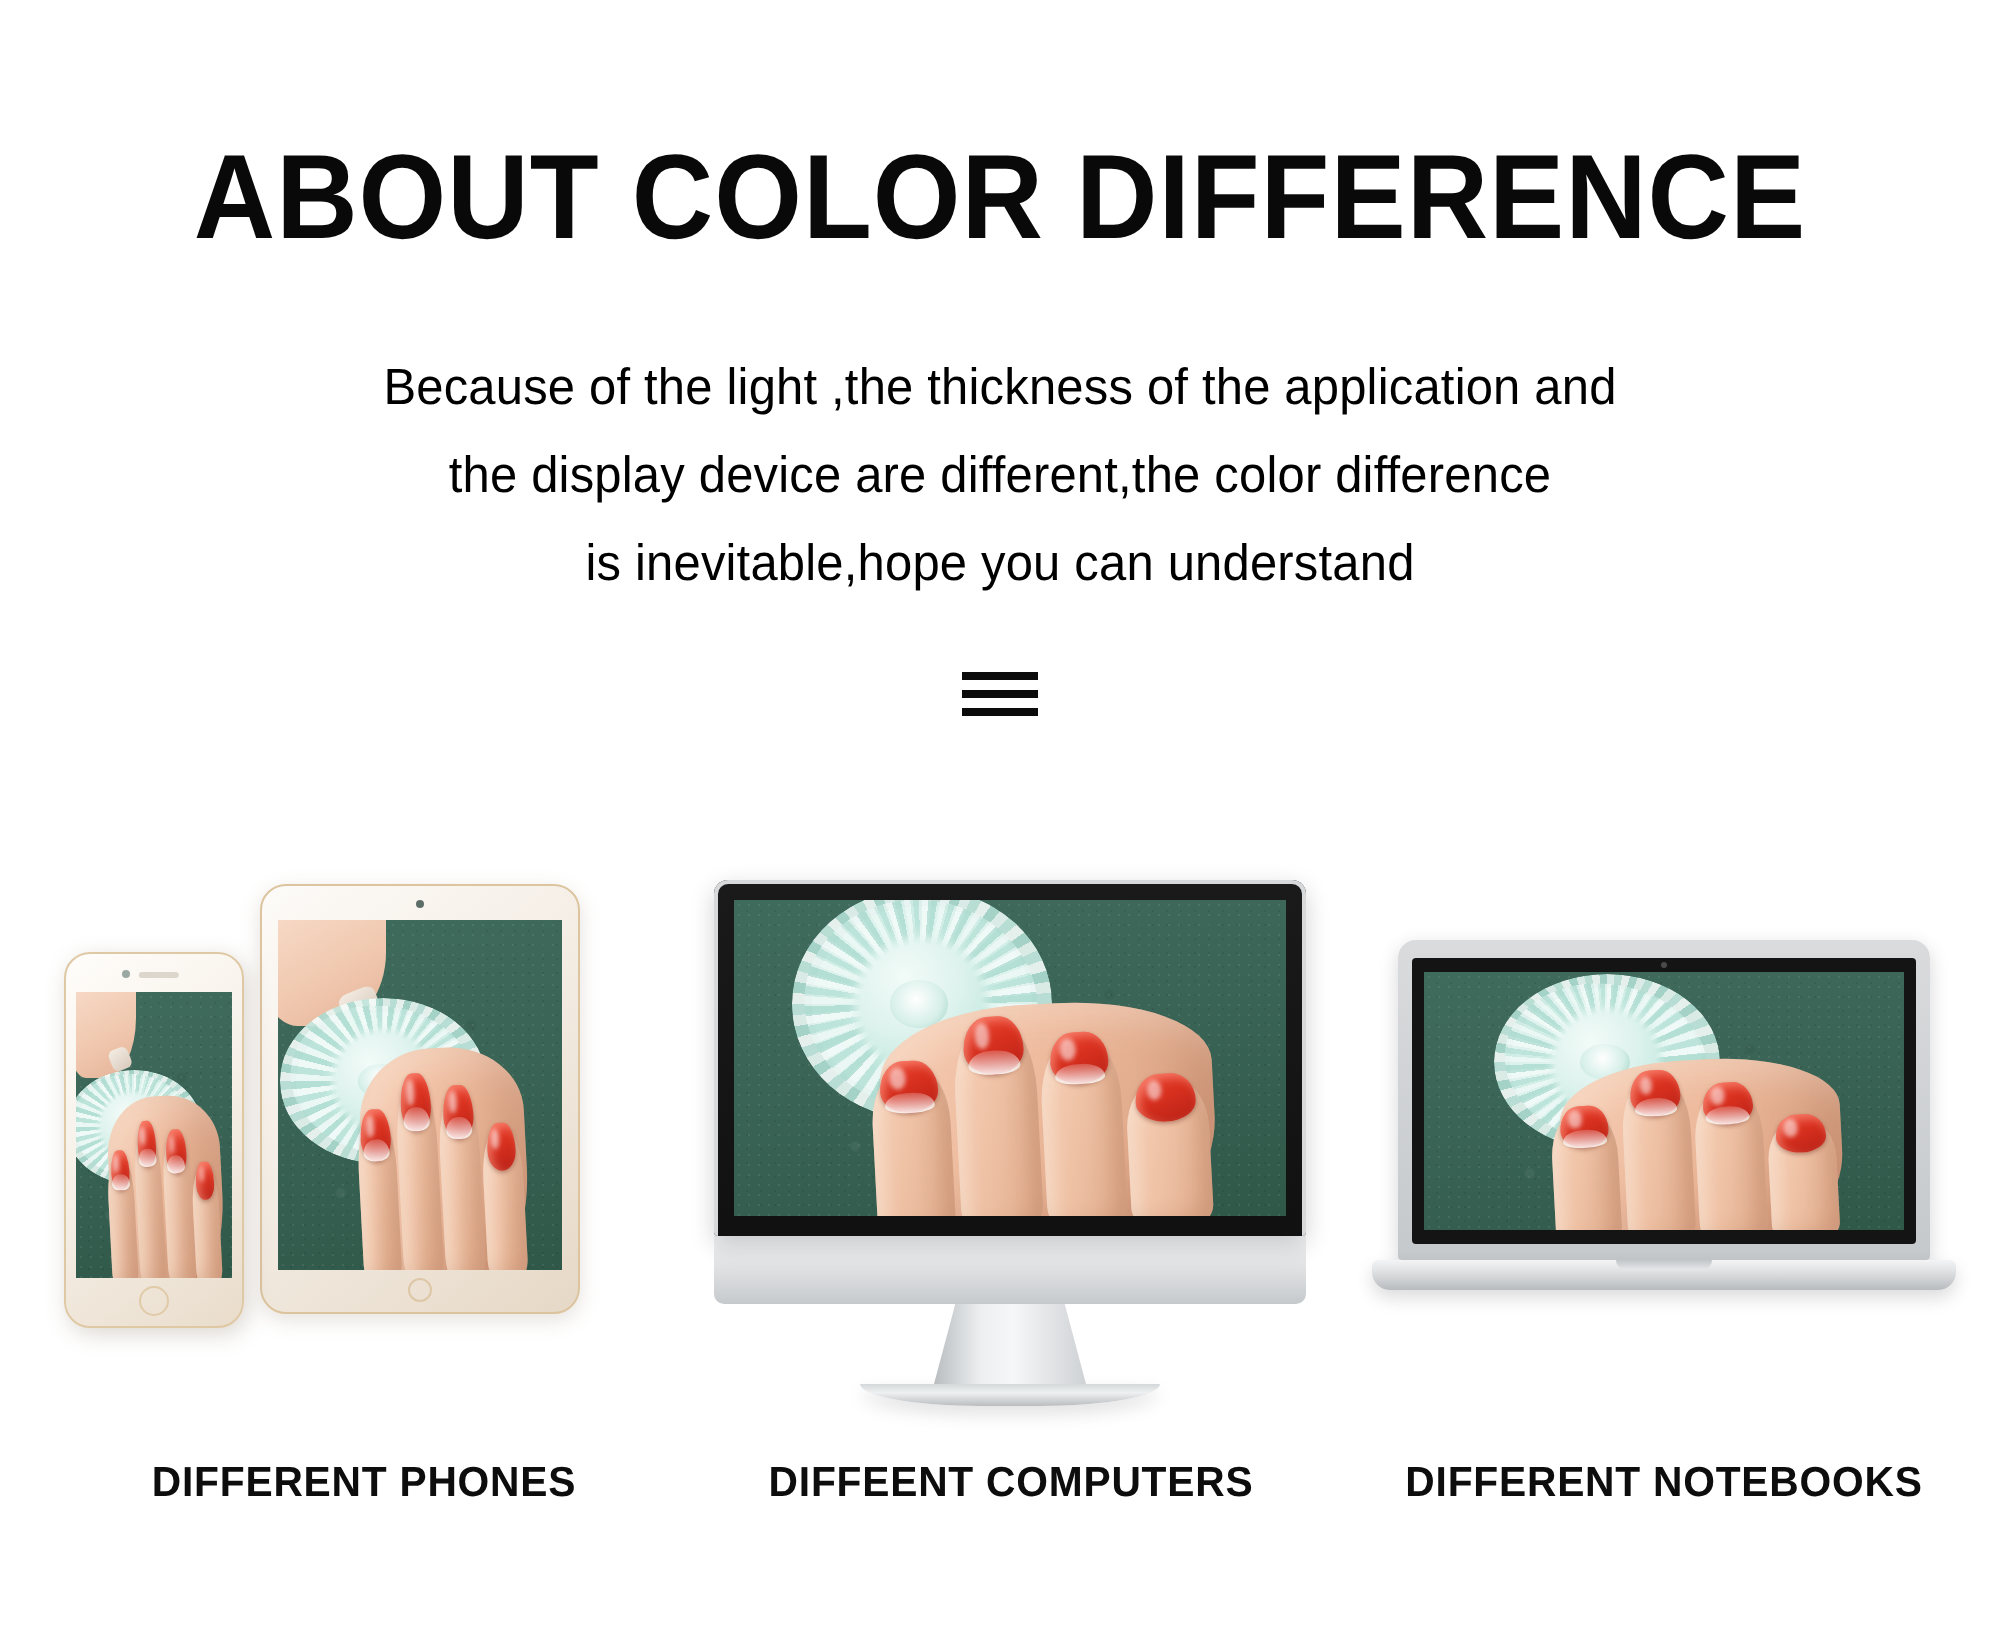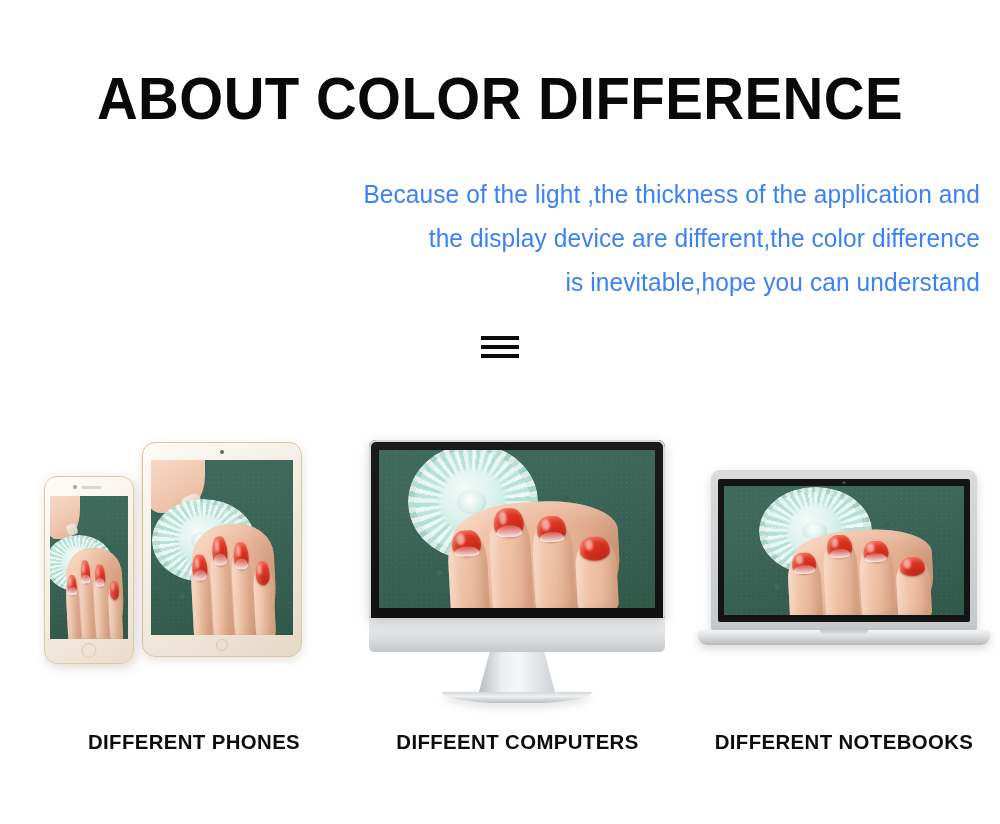--- a/index.html
+++ b/index.html
@@ -37,22 +37,22 @@
     transform: scaleX(0.94);
     transform-origin: center top;
     white-space: nowrap;
   }
 
   .subcopy {
     position: absolute;
     top: 172px;
     left: 0;
     width: 1000px;
-    text-align: right;
-    color: #3b82f6;
+    text-align: center;
+    color: #000000;
   }
   .subcopy .line {
     font-family: "Liberation Sans", sans-serif;
     font-weight: 400;
     font-size: 25.5px;
     line-height: 44px;
     letter-spacing: 0.1px;
     white-space: nowrap;
     transform: scaleX(0.96);
   }
@@ -71,21 +71,21 @@
   .divider .bar {
     width: 38px;
     height: 4px;
     background: #0b0b0b;
   }
 
   
   .device-row {
     position: absolute;
     top: 430px;
-    left: 12px;
+    left: 0;
     width: 908px;
     height: 330px;
   }
   .device-col {
     position: absolute;
     top: 0;
     height: 330px;
   }
   .col-phones    { left: 22px;  width: 320px; }
   .col-computers { left: 348px; width: 315px; }

